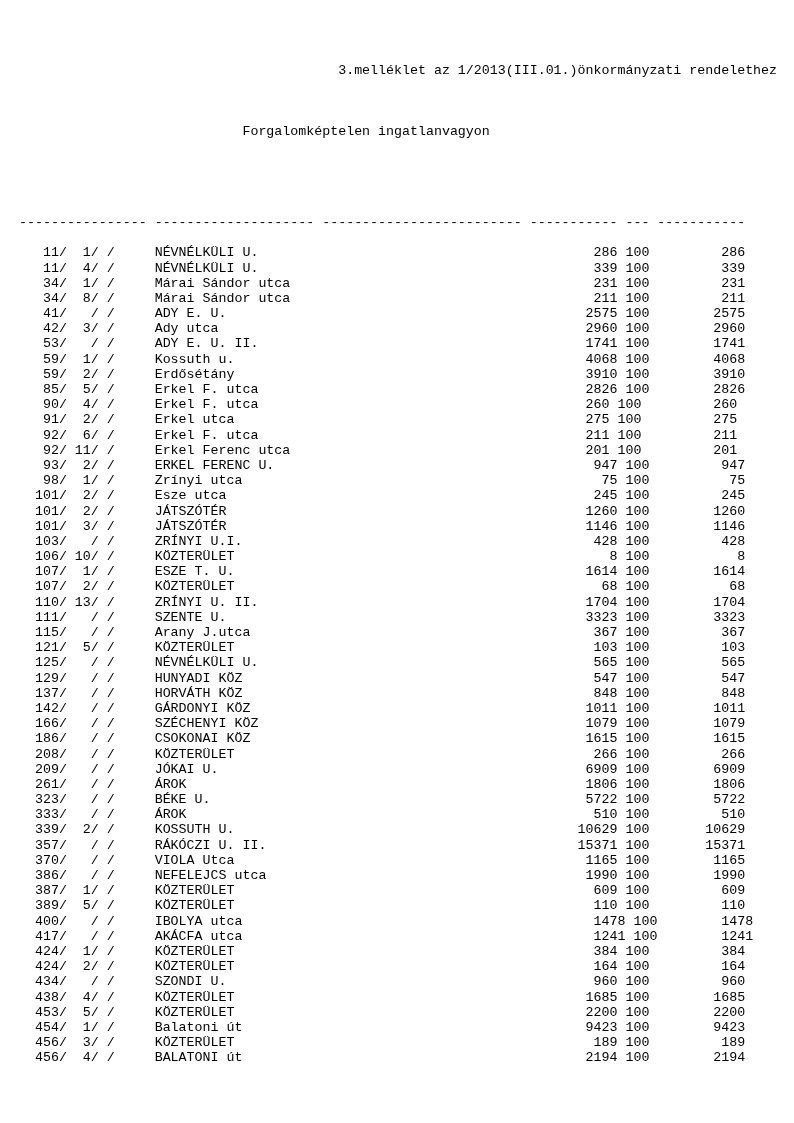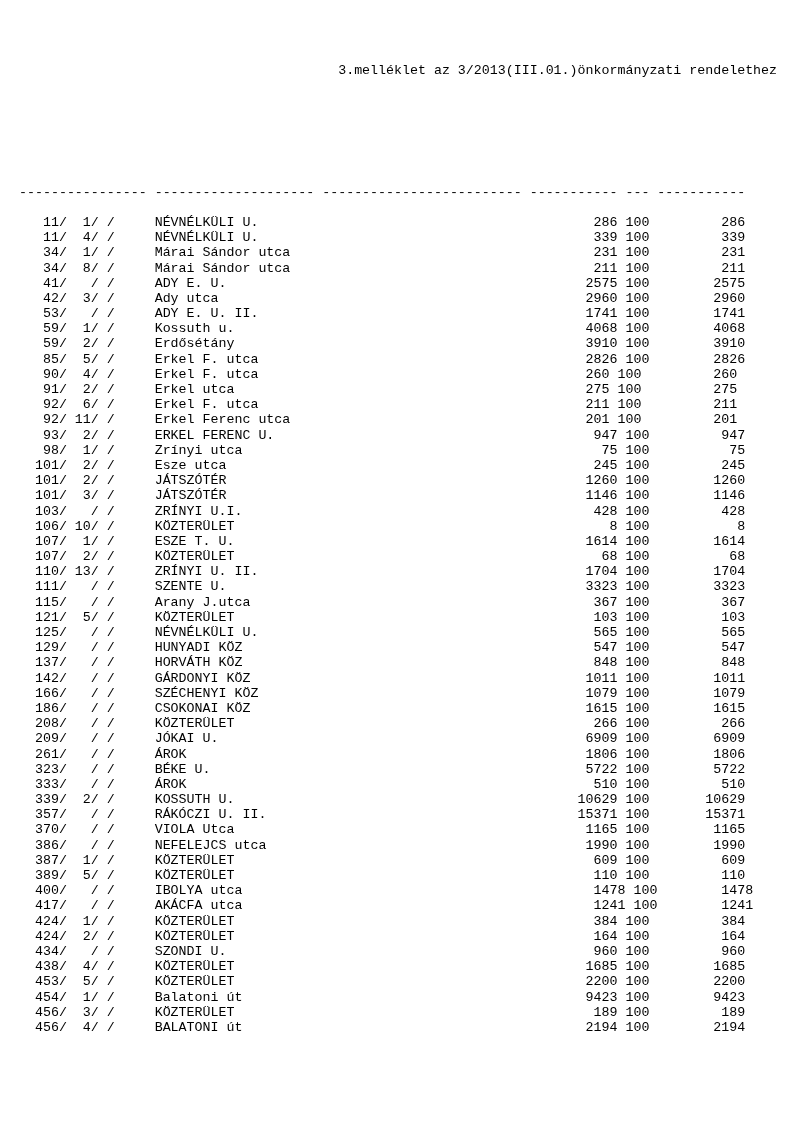--- a/index.html
+++ b/index.html
@@ -26,19 +26,20 @@
   }
   #doc .line {
     height: 15.2px;
     white-space: pre;
   }
 </style>
 </head>
 <body>
 
 <pre id="doc">
-<div class="line" id="attach2">                                        3.melléklet az 3/2013(III.01.)önkormányzati rendelethez</div>
+<div class="line" id="attach2">                                        3.melléklet az 1/2013(III.01.)önkormányzati rendelethez</div>
 <div class="line"></div>
+<div class="line" id="title">                            Forgalomképtelen ingatlanvagyon</div>
 <div class="line"></div>
 <div class="line"></div>
 <div class="line" id="sep">---------------- -------------------- ------------------------- ----------- --- -----------</div>
 <div id="rows"><div class="line">   11/  1/ /     NÉVNÉLKÜLI U.                                          286 100         286</div><div class="line">   11/  4/ /     NÉVNÉLKÜLI U.                                          339 100         339</div><div class="line">   34/  1/ /     Márai Sándor utca                                      231 100         231</div><div class="line">   34/  8/ /     Márai Sándor utca                                      211 100         211</div><div class="line">   41/   / /     ADY E. U.                                             2575 100        2575</div><div class="line">   42/  3/ /     Ady utca                                              2960 100        2960</div><div class="line">   53/   / /     ADY E. U. II.                                         1741 100        1741</div><div class="line">   59/  1/ /     Kossuth u.                                            4068 100        4068</div><div class="line">   59/  2/ /     Erdősétány                                            3910 100        3910</div><div class="line">   85/  5/ /     Erkel F. utca                                         2826 100        2826</div><div class="line">   90/  4/ /     Erkel F. utca                                         260 100         260</div><div class="line">   91/  2/ /     Erkel utca                                            275 100         275</div><div class="line">   92/  6/ /     Erkel F. utca                                         211 100         211</div><div class="line">   92/ 11/ /     Erkel Ferenc utca                                     201 100         201</div><div class="line">   93/  2/ /     ERKEL FERENC U.                                        947 100         947</div><div class="line">   98/  1/ /     Zrínyi utca                                             75 100          75</div><div class="line">  101/  2/ /     Esze utca                                              245 100         245</div><div class="line">  101/  2/ /     JÁTSZÓTÉR                                             1260 100        1260</div><div class="line">  101/  3/ /     JÁTSZÓTÉR                                             1146 100        1146</div><div class="line">  103/   / /     ZRÍNYI U.I.                                            428 100         428</div><div class="line">  106/ 10/ /     KÖZTERÜLET                                               8 100           8</div><div class="line">  107/  1/ /     ESZE T. U.                                            1614 100        1614</div><div class="line">  107/  2/ /     KÖZTERÜLET                                              68 100          68</div><div class="line">  110/ 13/ /     ZRÍNYI U. II.                                         1704 100        1704</div><div class="line">  111/   / /     SZENTE U.                                             3323 100        3323</div><div class="line">  115/   / /     Arany J.utca                                           367 100         367</div><div class="line">  121/  5/ /     KÖZTERÜLET                                             103 100         103</div><div class="line">  125/   / /     NÉVNÉLKÜLI U.                                          565 100         565</div><div class="line">  129/   / /     HUNYADI KÖZ                                            547 100         547</div><div class="line">  137/   / /     HORVÁTH KÖZ                                            848 100         848</div><div class="line">  142/   / /     GÁRDONYI KÖZ                                          1011 100        1011</div><div class="line">  166/   / /     SZÉCHENYI KÖZ                                         1079 100        1079</div><div class="line">  186/   / /     CSOKONAI KÖZ                                          1615 100        1615</div><div class="line">  208/   / /     KÖZTERÜLET                                             266 100         266</div><div class="line">  209/   / /     JÓKAI U.                                              6909 100        6909</div><div class="line">  261/   / /     ÁROK                                                  1806 100        1806</div><div class="line">  323/   / /     BÉKE U.                                               5722 100        5722</div><div class="line">  333/   / /     ÁROK                                                   510 100         510</div><div class="line">  339/  2/ /     KOSSUTH U.                                           10629 100       10629</div><div class="line">  357/   / /     RÁKÓCZI U. II.                                       15371 100       15371</div><div class="line">  370/   / /     VIOLA Utca                                            1165 100        1165</div><div class="line">  386/   / /     NEFELEJCS utca                                        1990 100        1990</div><div class="line">  387/  1/ /     KÖZTERÜLET                                             609 100         609</div><div class="line">  389/  5/ /     KÖZTERÜLET                                             110 100         110</div><div class="line">  400/   / /     IBOLYA utca                                            1478 100        1478</div><div class="line">  417/   / /     AKÁCFA utca                                            1241 100        1241</div><div class="line">  424/  1/ /     KÖZTERÜLET                                             384 100         384</div><div class="line">  424/  2/ /     KÖZTERÜLET                                             164 100         164</div><div class="line">  434/   / /     SZONDI U.                                              960 100         960</div><div class="line">  438/  4/ /     KÖZTERÜLET                                            1685 100        1685</div><div class="line">  453/  5/ /     KÖZTERÜLET                                            2200 100        2200</div><div class="line">  454/  1/ /     Balatoni út                                           9423 100        9423</div><div class="line">  456/  3/ /     KÖZTERÜLET                                             189 100         189</div><div class="line">  456/  4/ /     BALATONI út                                           2194 100        2194</div></div>
 </pre>
 
 </body></html>

